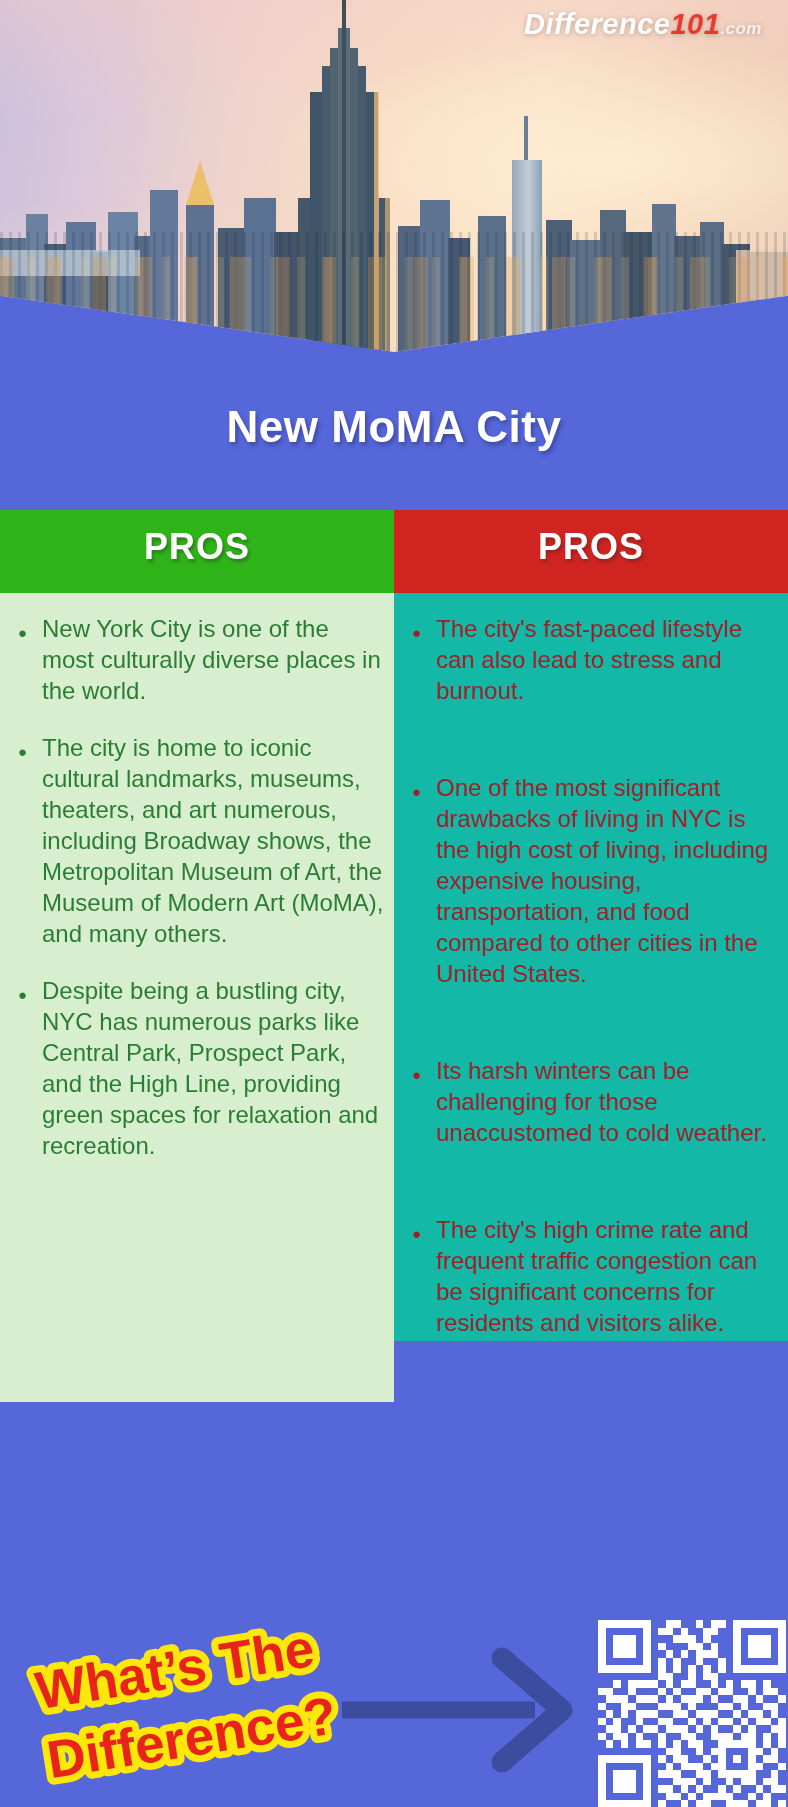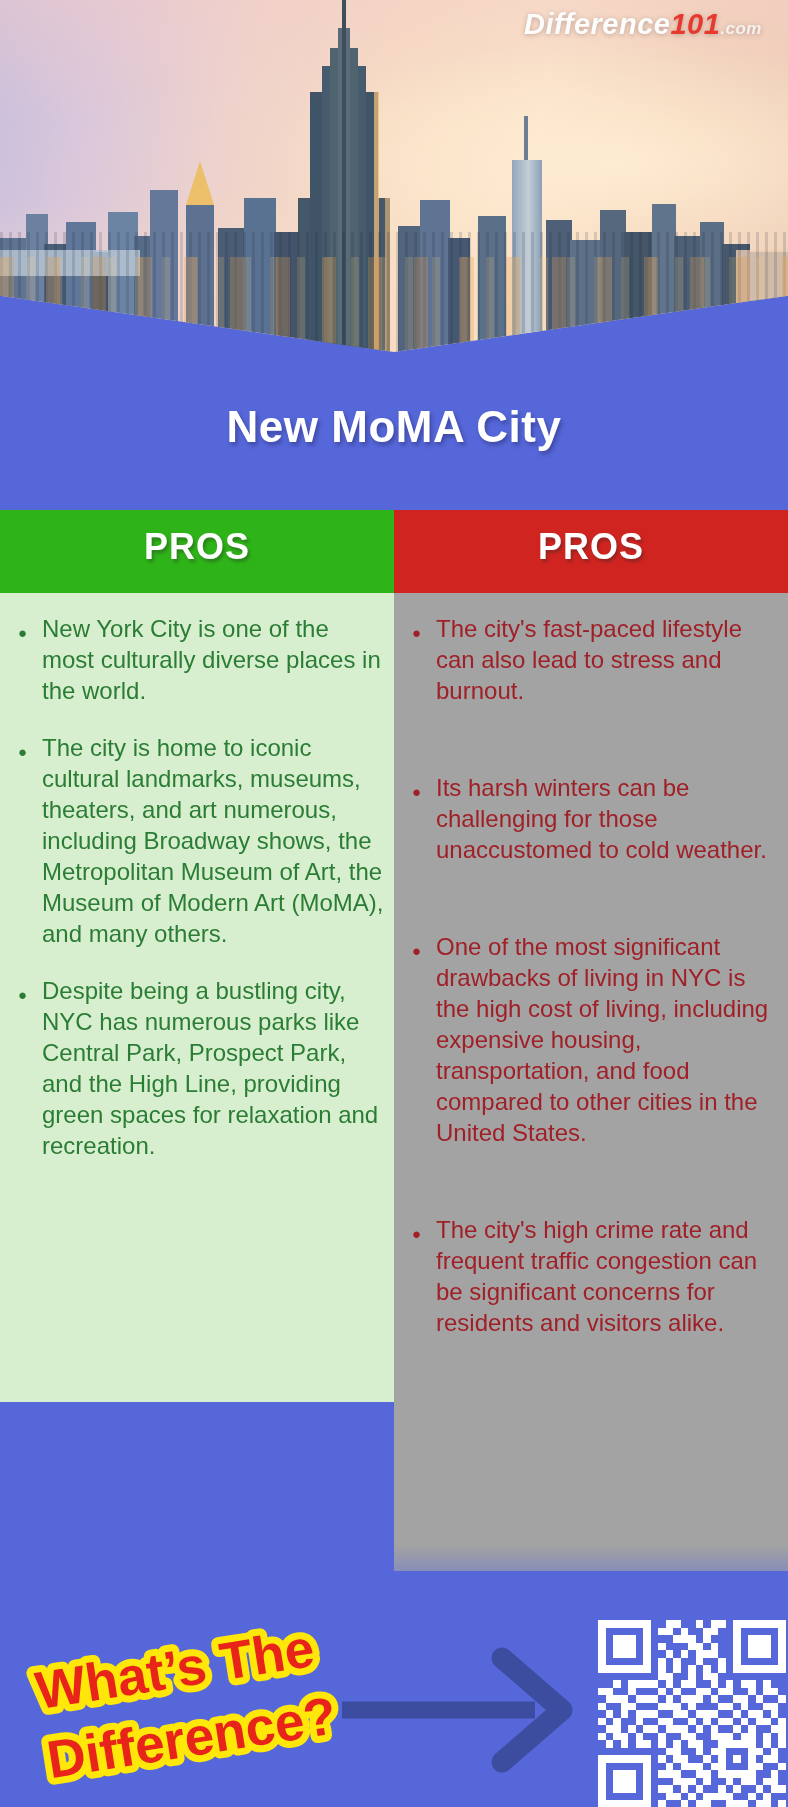--- a/index.html
+++ b/index.html
@@ -36,21 +36,21 @@
         letter-spacing:.5px;text-shadow:2px 3px 4px rgba(30,35,90,.45);}
 
   
   .cols{position:absolute;left:0;top:510px;width:788px;height:1102px;display:flex;z-index:1;}
   .col{width:394px;height:100%;overflow:hidden;}
   .col .head{height:83px;line-height:73px;text-align:center;color:#fff;font-size:36px;font-weight:bold;
         letter-spacing:1px;text-shadow:2px 3px 3px rgba(40,40,40,.35);}
   .pros .head{background:#2eb318;}
   .cons .head{background:#d02420;}
   .pros .body{background:#d8efcf;color:#2b7d35;height:809px;}
-  .cons .body{background:#a3a3a3;color:#a02028;height:978px;}
+  .cons .body{background:#14b8a6;color:#a02028;height:748px;}
   .col ul{margin:0;padding:20px 10px 0 24px;list-style:none;font-size:24px;line-height:31px;}
   .col li{position:relative;padding-left:18px;}
   .pros li{margin-bottom:26px;}
   .cons li{margin-bottom:66px;}
   .col li::before{content:"●";position:absolute;left:-6px;top:4px;font-size:15px;}
 
   
   .footer{position:absolute;left:0;top:1545px;width:788px;height:262px;z-index:3;
         background:linear-gradient(180deg,rgba(86,103,218,0) 0px,rgba(86,103,218,.55) 40px,
                    rgba(86,103,218,.93) 72px,#5667da 98px);}
@@ -132,22 +132,22 @@
           <li>The city is home to iconic cultural landmarks, museums, theaters, and art numerous, including Broadway shows, the Metropolitan Museum of Art, the Museum of Modern Art (MoMA), and many others.</li>
           <li>Despite being a bustling city, NYC has numerous parks like Central Park, Prospect Park, and the High Line, providing green spaces for relaxation and recreation.</li>
         </ul>
       </div>
     </div>
     <div class="col cons">
       <div class="head">PROS</div>
       <div class="body">
         <ul>
           <li>The city's fast-paced lifestyle can also lead to stress and burnout.</li>
+          <li>One of the most significant drawbacks of living in NYC is the high cost of living, including expensive housing, transportation, and food compared to other cities in the United States.</li>
           <li>Its harsh winters can be challenging for those unaccustomed to cold weather.</li>
-          <li>One of the most significant drawbacks of living in NYC is the high cost of living, including expensive housing, transportation, and food compared to other cities in the United States.</li>
           <li>The city's high crime rate and frequent traffic congestion can be significant concerns for residents and visitors alike.</li>
         </ul>
       </div>
     </div>
   </div>
 
   <div class="footer">
     <svg class="tagline" width="340" height="180" viewBox="0 0 340 180">
       <g transform="rotate(-9 170 90)">
         <text x="170" y="62" text-anchor="middle" font-size="53">What’s The</text>

